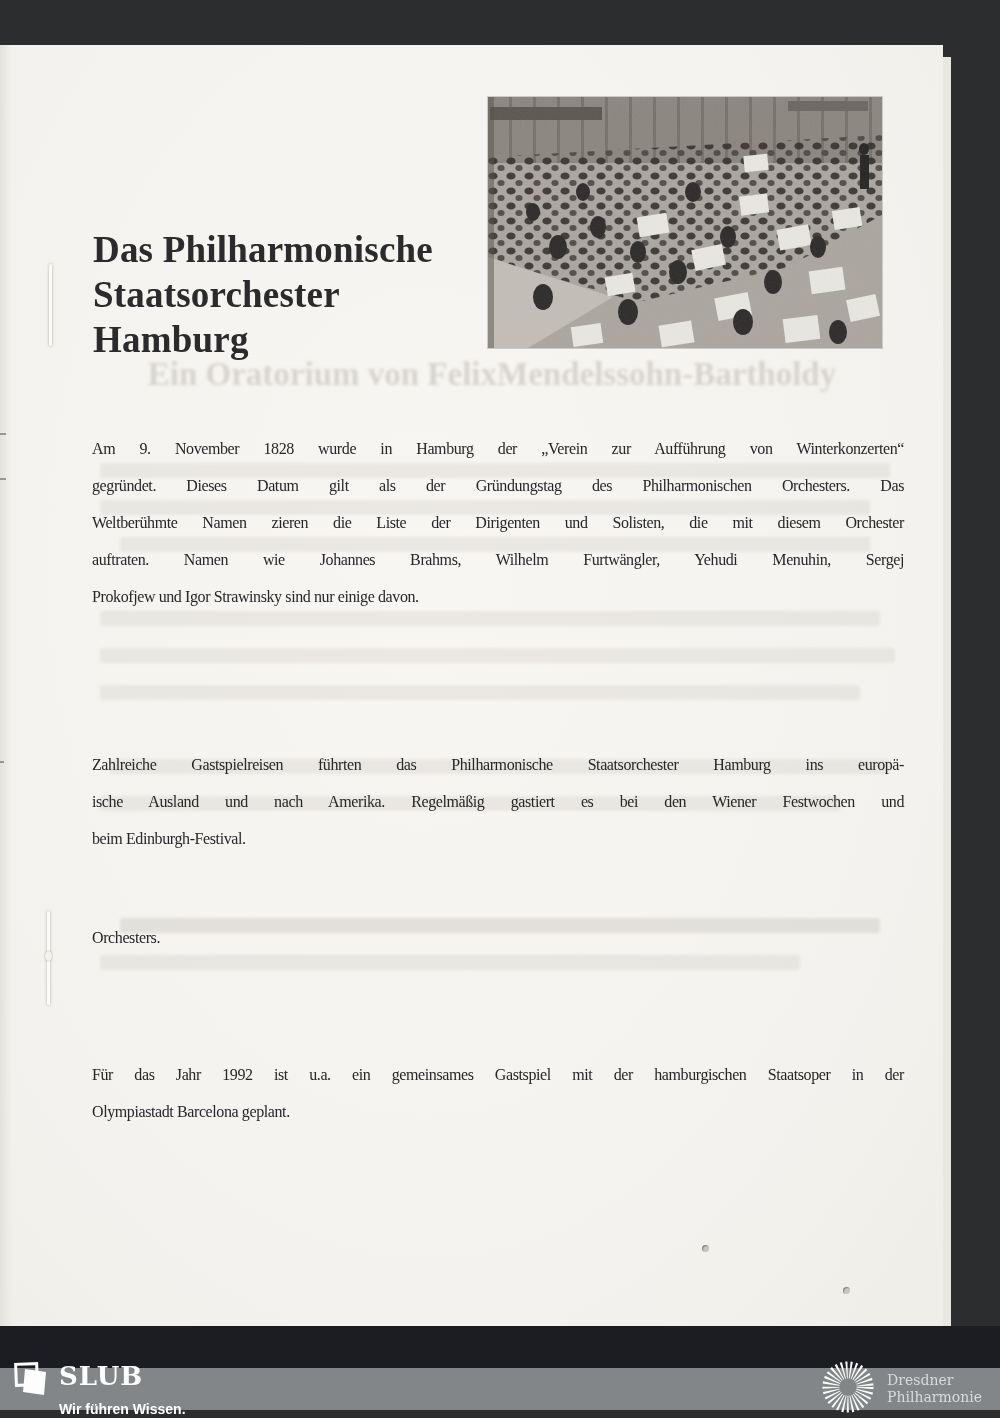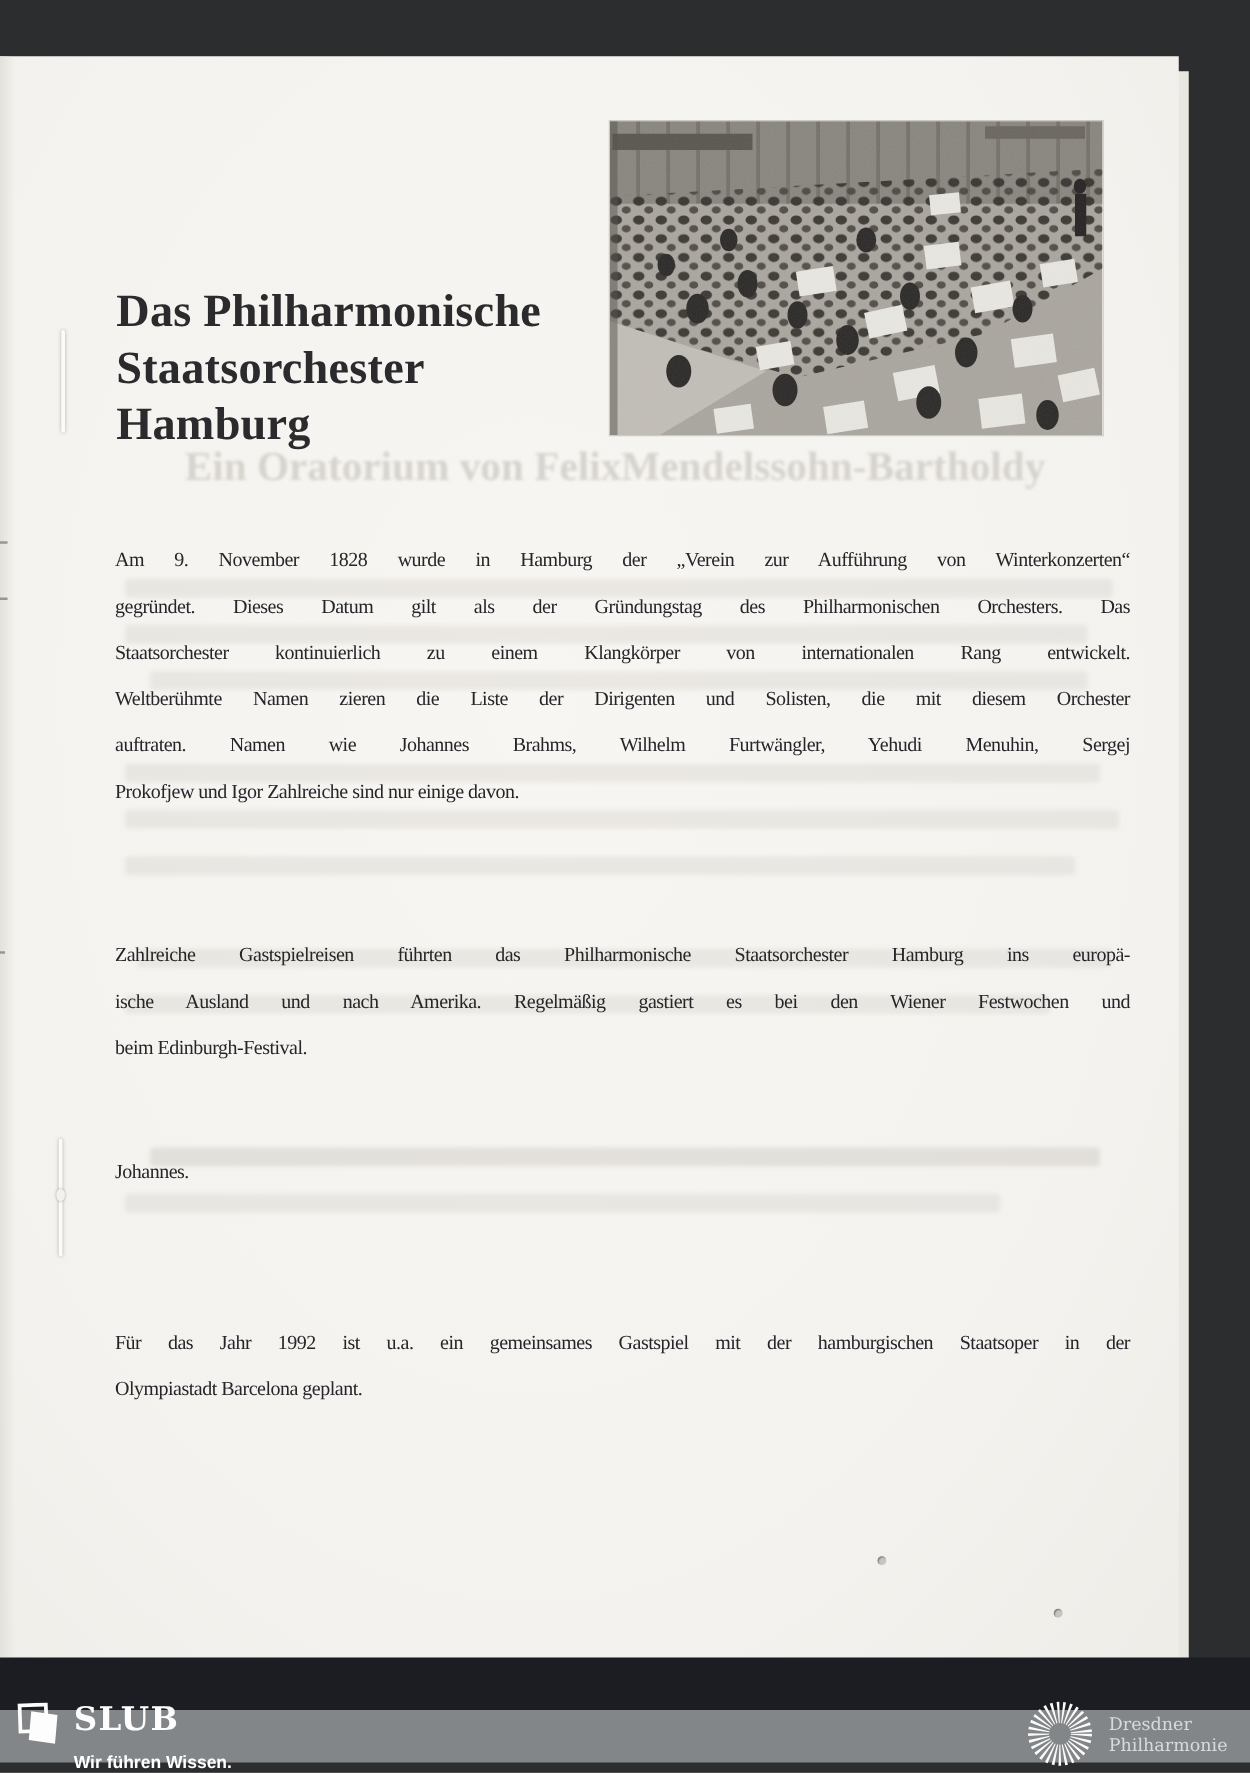--- a/index.html
+++ b/index.html
@@ -142,34 +142,33 @@
     <div class="ghost-bar" style="left:100px;top:603px;width:795px"></div>
     <div class="ghost-bar" style="left:100px;top:640px;width:760px"></div>
     <div class="ghost-bar" style="left:110px;top:714px;width:780px"></div>
     <div class="ghost-bar" style="left:100px;top:751px;width:740px"></div>
     <div class="ghost-bar" style="left:120px;top:873px;width:760px;opacity:.42"></div>
     <div class="ghost-bar" style="left:100px;top:910px;width:700px"></div>
 
     <div class="para" style="top:385px">
       <span class="line jl">Am 9. November 1828 wurde in Hamburg der „Verein zur Aufführung von Winterkonzerten“</span>
       <span class="line jl">gegründet. Dieses Datum gilt als der Gründungstag des Philharmonischen Orchesters. Das</span>
-      <span class="line jl">Staatsorchester kontinuierlich zu einem Klangkörper von internationalen Rang entwickelt.</span>
       <span class="line jl">Weltberühmte Namen zieren die Liste der Dirigenten und Solisten, die mit diesem Orchester</span>
       <span class="line jl">auftraten. Namen wie Johannes Brahms, Wilhelm Furtwängler, Yehudi Menuhin, Sergej</span>
-      <span class="line">Prokofjew und Igor Zahlreiche sind nur einige davon.</span>
+      <span class="line">Prokofjew und Igor Strawinsky sind nur einige davon.</span>
     </div>
 
     <div class="para" style="top:701px">
       <span class="line jl">Zahlreiche Gastspielreisen führten das Philharmonische Staatsorchester Hamburg ins europä-</span>
       <span class="line jl">ische Ausland und nach Amerika. Regelmäßig gastiert es bei den Wiener Festwochen und</span>
       <span class="line">beim Edinburgh-Festival.</span>
     </div>
 
     <div class="para" style="top:874px">
-      <span class="line">Johannes.</span>
+      <span class="line">Orchesters.</span>
     </div>
 
     <div class="para" style="top:1011px">
       <span class="line jl">Für das Jahr 1992 ist u.a. ein gemeinsames Gastspiel mit der hamburgischen Staatsoper in der</span>
       <span class="line">Olympiastadt Barcelona geplant.</span>
     </div>
 
     <div class="staple" style="left:49px;top:219px;height:82px"></div>
     <div class="staple" style="left:47px;top:866px;height:94px">
       <div class="knot" style="top:40px"></div>

